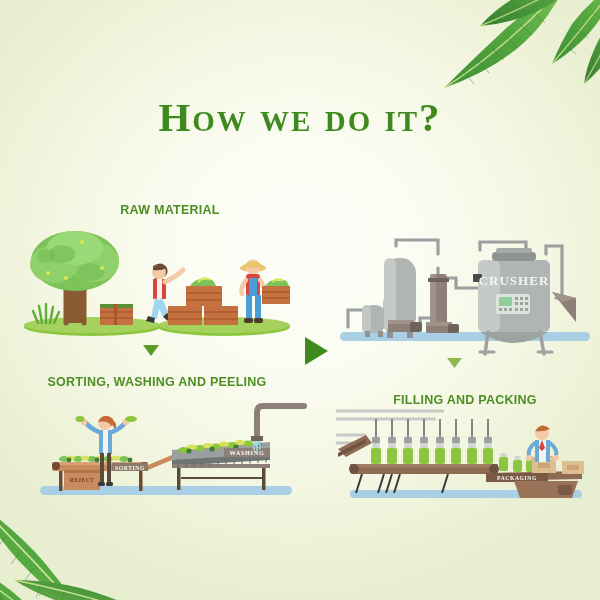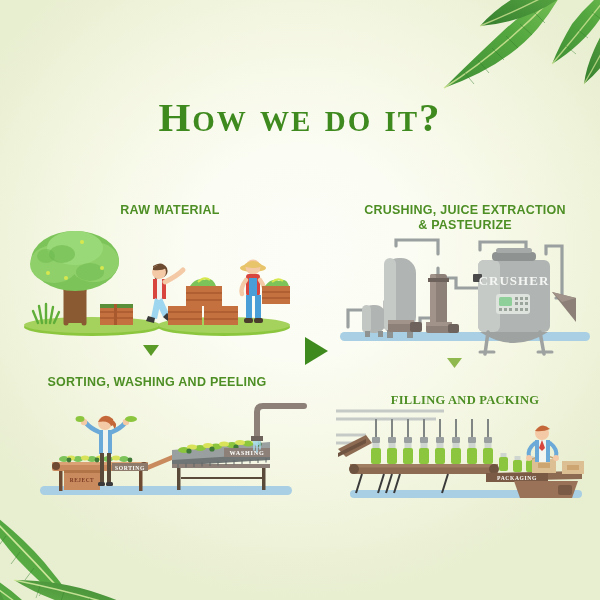--- a/index.html
+++ b/index.html
@@ -40,21 +40,21 @@
     font-weight:700;
     font-size:12.5px;
     letter-spacing:.25px;
     color:#4e8f25;
     line-height:15px;
     white-space:pre-line;
   }
   #label-raw{left:55px;top:203px;width:230px;}
   #label-crush{left:340px;top:203px;width:250px;}
   #label-sort{left:12px;top:375px;width:290px;}
-  #label-fill{left:350px;top:393px;width:230px;font-family:Liberation Serif, serif;}
+  #label-fill{left:350px;top:393px;width:230px;}
 
   
   .arrow{position:absolute;}
   #arrow-down-left{left:143px;top:345px;}
   #arrow-down-right{left:447px;top:358px;}
   #arrow-right{left:305px;top:337px;}
 
   
   .panel{position:absolute;}
   #ill-raw{left:22px;top:228px;width:270px;height:110px;}
@@ -65,22 +65,20 @@
   svg{display:block;overflow:visible;}
 </style>
 </head>
 <body>
 
 <div id="stage">
 
   <div id="title">How we do it?</div>
 
   <div class="sec-label" id="label-raw">RAW MATERIAL</div>
-  <div class="sec-label" id="label-crush">CRUSHING, JUICE EXTRACTION
-&amp; PASTEURIZE</div>
   <div class="sec-label" id="label-sort">SORTING, WASHING AND PEELING</div>
   <div class="sec-label" id="label-fill">FILLING AND PACKING</div>
 
   <div class="arrow" id="arrow-down-left">
     <svg width="16" height="11" viewBox="0 0 16 11">
         <path d="M0 0 H16 L8 11 Z" fill="#5a9a26"></path>
       </svg>
   </div>
   <div class="arrow" id="arrow-down-right">
     <svg width="15" height="10" viewBox="0 0 15 10">

